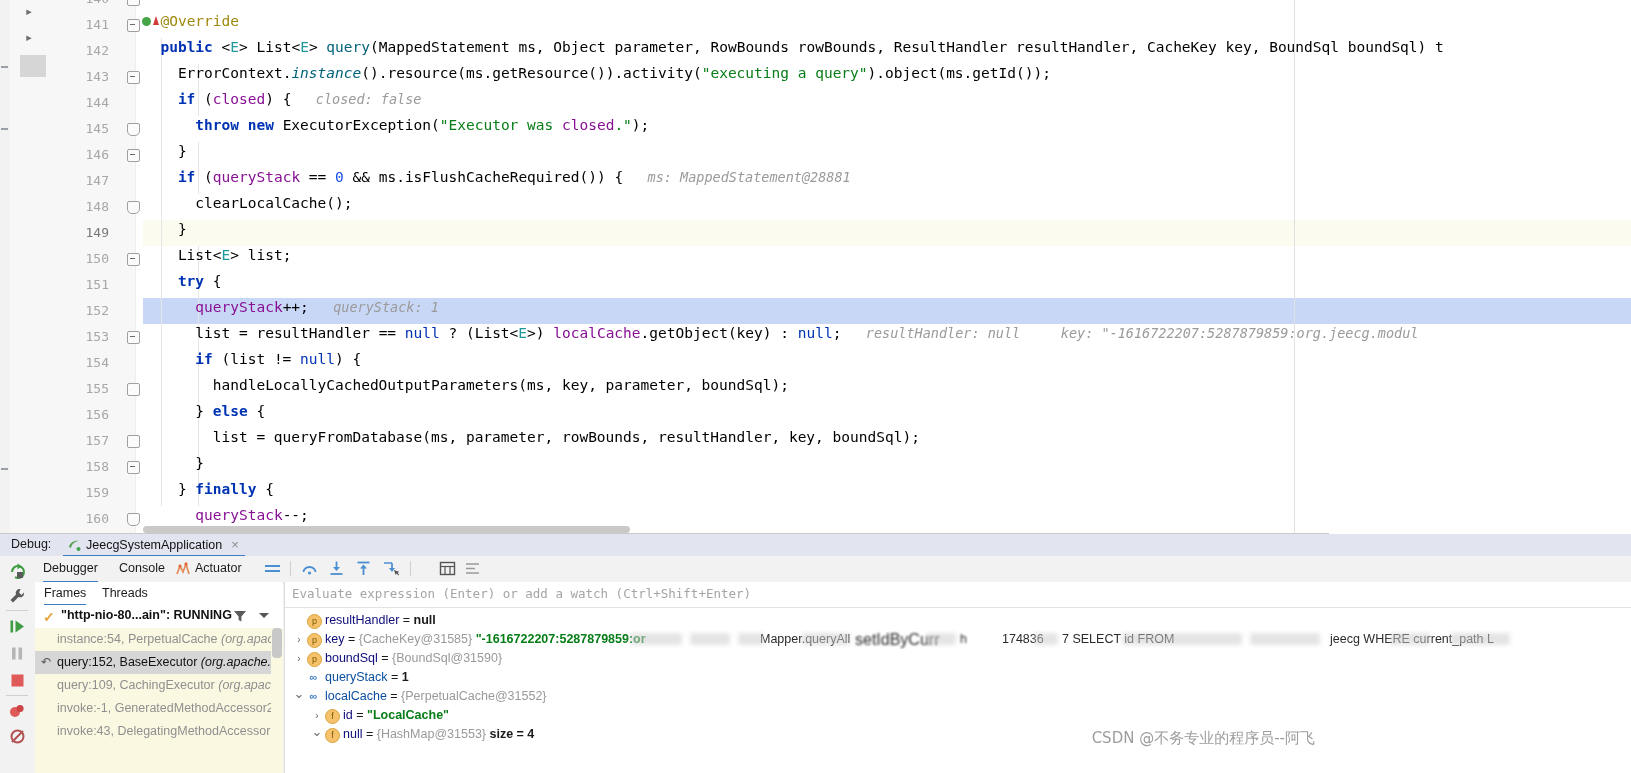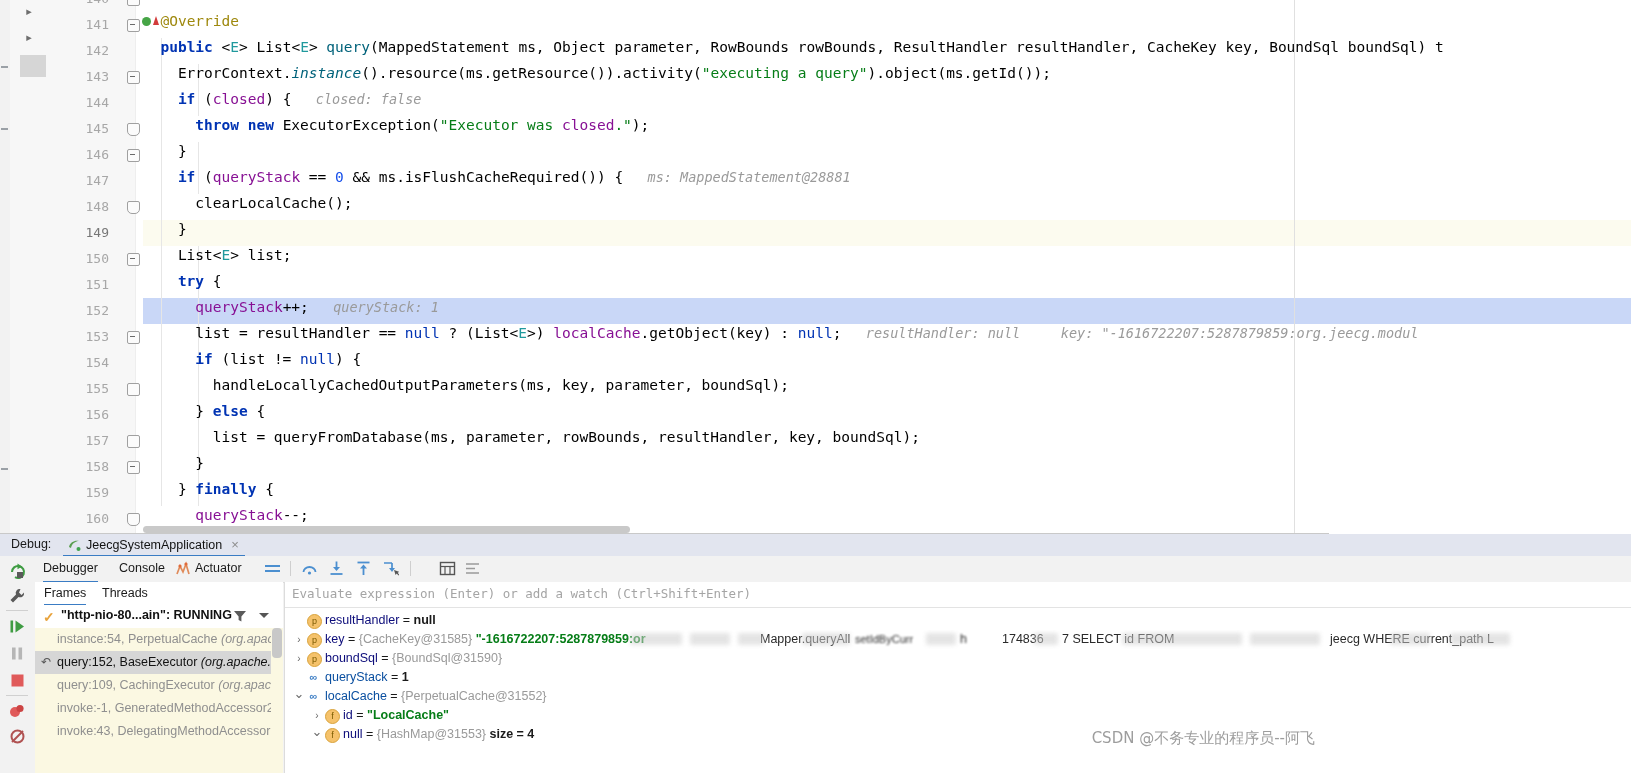--- a/index.html
+++ b/index.html
@@ -458,21 +458,21 @@
         <div class="vrow" style="top: 29px;">
           <span class="vico p" style="left: 22px;">p</span>
           <span style="position: absolute; left: 40px;"><span class="vname">resultHandler</span><span class="veq"> = </span><span class="vval">null</span></span>
         </div>
         <div class="vrow" style="top: 48px;">
           <span class="vexp" style="left: 8px;">›</span>
           <span class="vico p" style="left: 22px;">p</span>
           <span style="position: absolute; left: 40px;"><span class="vname">key</span><span class="veq"> = </span><span class="vtype">{CacheKey@31585}</span><span class="vstr"> "-1616722207:5287879859:or</span></span>
           <span style="position: absolute; left: 345px; top: 0px; width: 1000px; height: 19px;">
             <span style="position: absolute; left: 130px; font-size: 12.5px; color: rgb(42, 42, 42); white-space: nowrap;">Mapper.queryAll</span>
-            <span style="position: absolute; left: 225px; font-size: 11px; color: rgb(42, 42, 42); white-space: nowrap; filter: blur(0.8px);">setIdByCurr</span>
+            <span style="position: absolute; left: 225px; font-size: 16px; color: rgb(42, 42, 42); white-space: nowrap; filter: blur(0.8px);">setIdByCurr</span>
             <span style="position: absolute; left: 330px; font-size: 12.5px; color: rgb(42, 42, 42); white-space: nowrap; filter: blur(1.2px);">h</span>
             <span style="position: absolute; left: 372px; font-size: 12.5px; color: rgb(42, 42, 42); white-space: nowrap;">174836</span>
             <span style="position: absolute; left: 432px; font-size: 12.5px; color: rgb(42, 42, 42); white-space: nowrap;">7 SELECT id FROM</span>
             <span style="position: absolute; left: 700px; font-size: 12.5px; color: rgb(42, 42, 42); white-space: nowrap;">jeecg WHERE current_path L</span>
             <span class="smudge" style="left: 0px; top: 3px; width: 52px; height: 12px;"></span>
             <span class="smudge" style="left: 60px; top: 3px; width: 40px; height: 12px;"></span>
             <span class="smudge" style="left: 108px; top: 3px; width: 26px; height: 12px;"></span>
             <span class="smudge" style="left: 172px; top: 3px; width: 48px; height: 12px;"></span>
             <span class="smudge" style="left: 296px; top: 3px; width: 30px; height: 12px;"></span>
             <span class="smudge" style="left: 404px; top: 3px; width: 24px; height: 12px;"></span>

